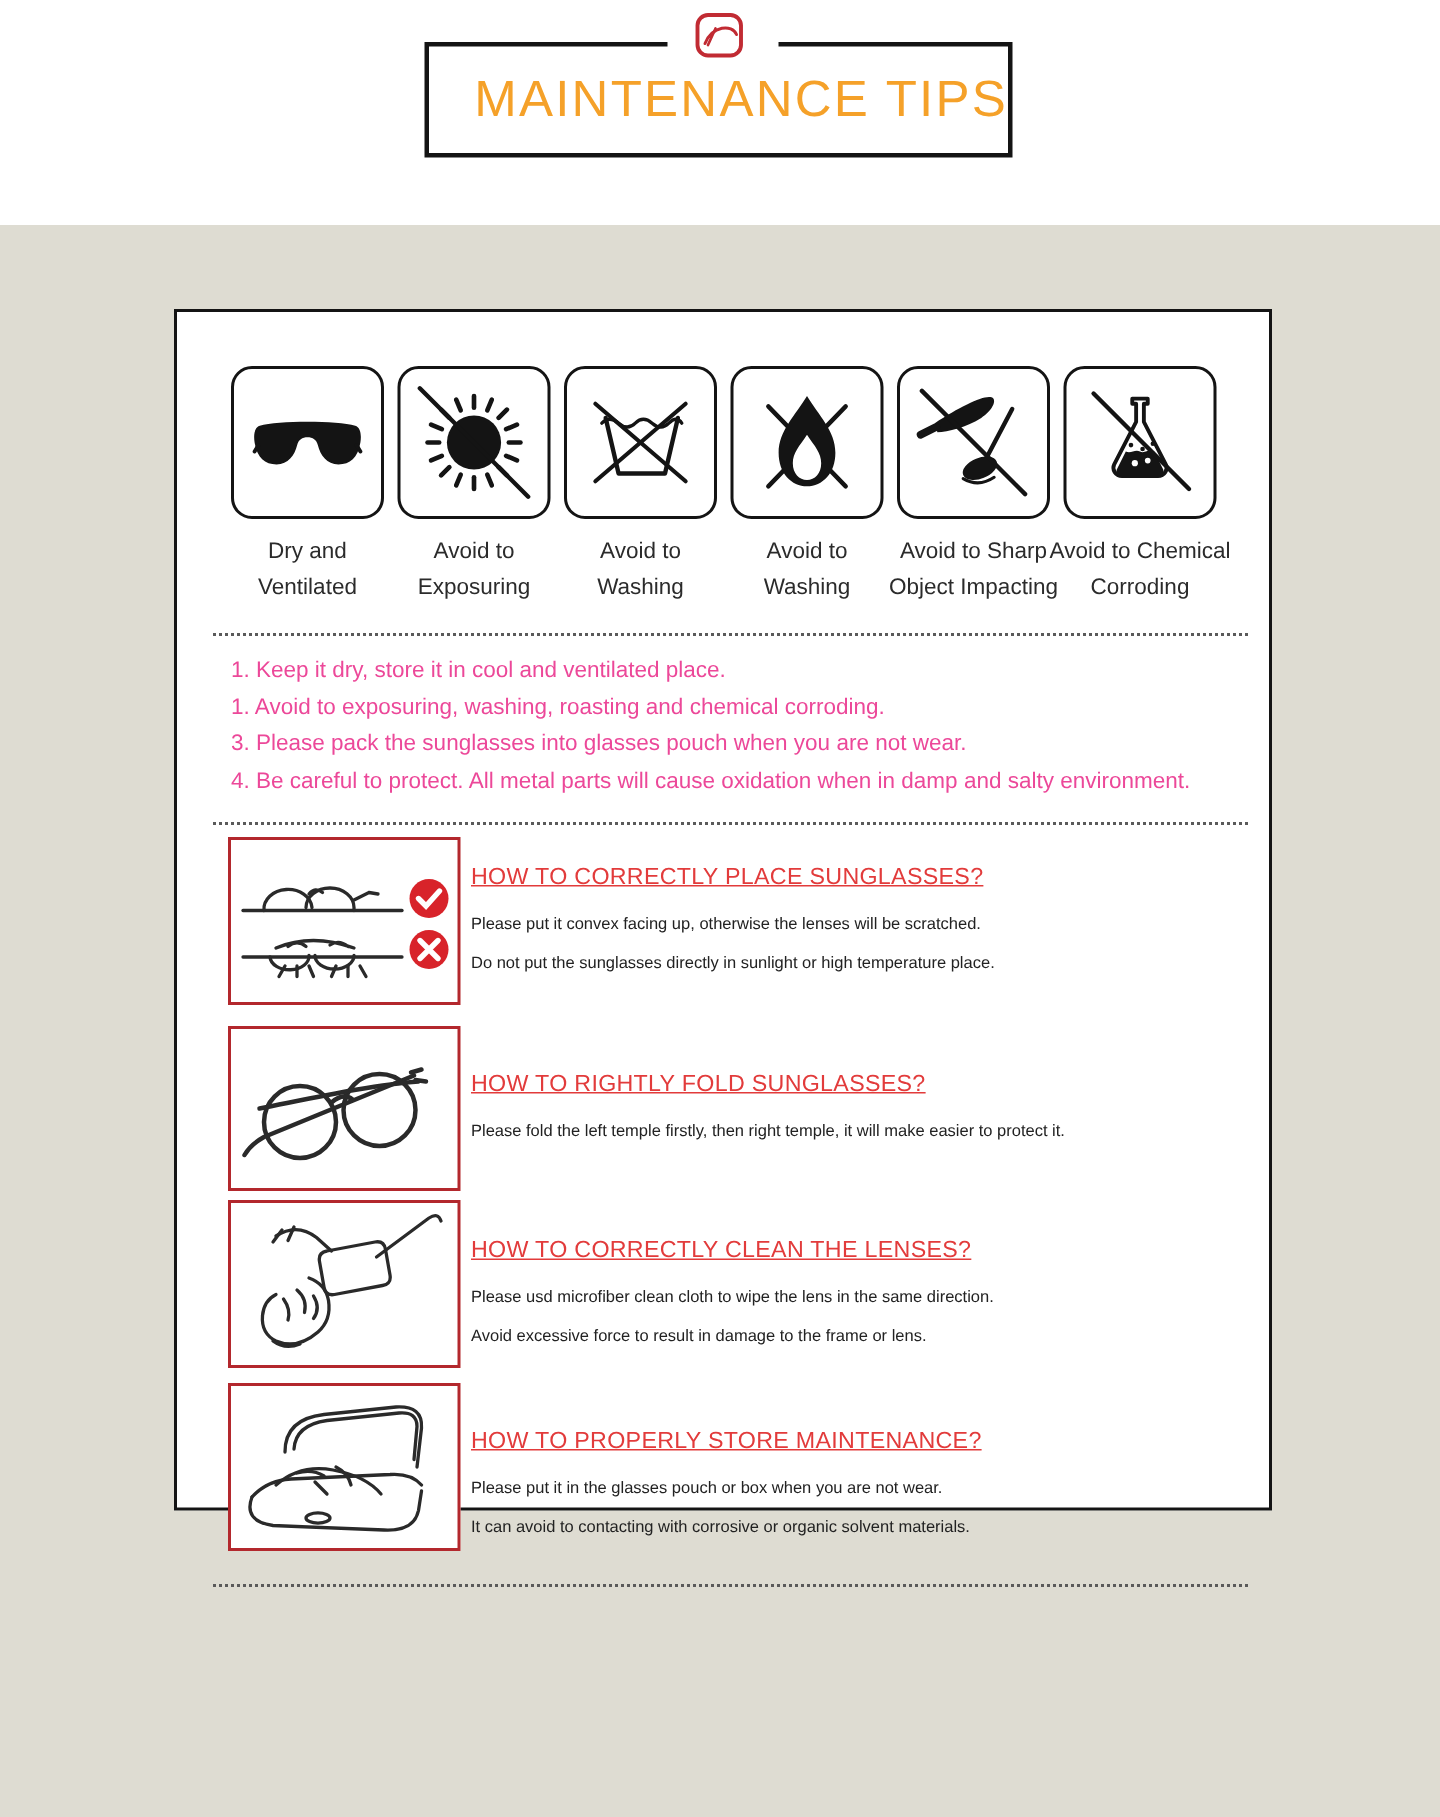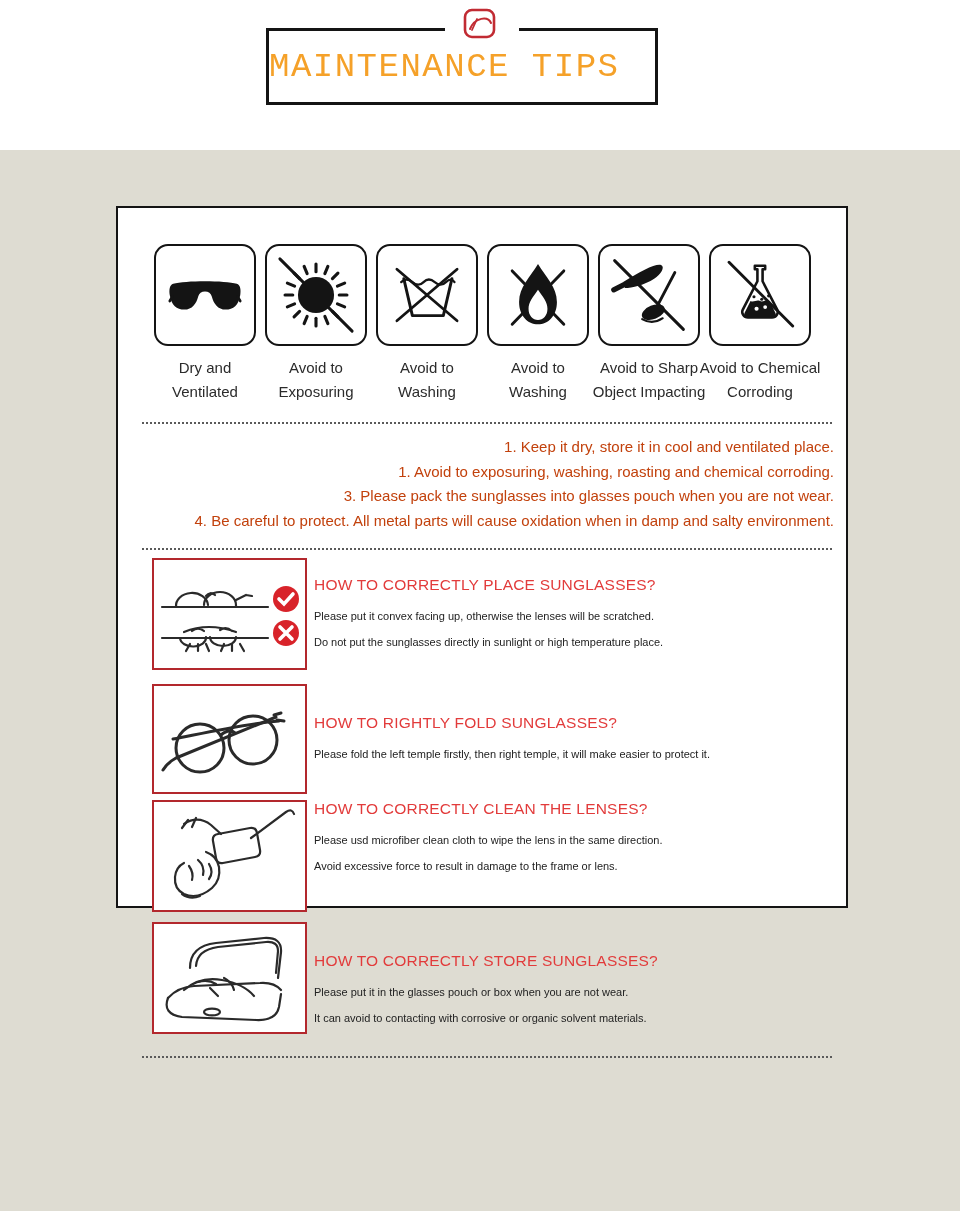--- a/index.html
+++ b/index.html
@@ -1,51 +1,51 @@
 <!DOCTYPE html>
 <html><head>
 <meta charset="utf-8">
 <style>
   html,body{margin:0;padding:0;}
   body{font-family:"Liberation Sans","DejaVu Sans",sans-serif;background:#fff;}
   .canvas{position:relative;width:960px;height:1211px;overflow:hidden;background:#fff;}
 
   
   .top-band{position:absolute;left:0;top:0;width:960px;height:150px;background:#ffffff;}
-  .header-box{position:absolute;left:266px;top:28px;width:392px;height:77px;border:3px solid #141414;
-              box-sizing:border-box;display:flex;align-items:center;justify-content:flex-start;font-family:Liberation Mono, monospace;}
+  .header-box{position:absolute;left:283px;top:28px;width:392px;height:77px;border:3px solid #141414;
+              box-sizing:border-box;display:flex;align-items:center;justify-content:flex-end;}
   .header-title{font-size:34px;letter-spacing:1.5px;color:#f5a129;font-weight:400;}
   .border-mask{position:absolute;left:445px;top:25px;width:74px;height:9px;background:#ffffff;}
   .case-icon{position:absolute;left:462px;top:6px;width:35px;height:34px;}
 
   
   .page-bg{position:absolute;left:0;top:150px;width:960px;height:1061px;background:#dedcd2;}
 
   
-  .card{position:absolute;left:116px;top:206px;width:732px;height:702px;background:#ffffff;
+  .card{position:absolute;left:116px;top:206px;width:732px;height:801px;background:#ffffff;
         border:2px solid #141414;box-sizing:border-box;}
 
   
   .care-item{position:absolute;top:36px;width:102px;}
   .care-box{width:102px;height:102px;border:2px solid #141414;border-radius:14px;box-sizing:border-box;
             display:flex;align-items:center;justify-content:center;background:#fff;}
   .care-box svg{width:86px;height:86px;}
   .care-label{position:absolute;top:112px;left:-16px;width:134px;text-align:center;
               font-size:15px;line-height:24px;color:#2b2b2b;}
 
   .dotted{position:absolute;left:24px;width:690px;border-top:2px dotted #5a5a5a;height:0;}
 
   .rules{position:absolute;left:36px;top:227px;width:680px;}
-  .rule{margin:0;font-size:15px;line-height:24.7px;color:#c2410c;text-align:right;}
+  .rule{margin:0;font-size:15px;line-height:24.7px;color:#ec4899;}
 
   
   .sec-box{position:absolute;left:34px;width:155px;border:2px solid #b3282d;box-sizing:border-box;background:#fff;}
   .sec-box svg{width:100%;height:100%;display:block;}
   .sec-text{position:absolute;left:196px;width:520px;}
-  .sec-heading{margin:0 0 9px 0;font-size:15.5px;font-weight:400;color:#e23b3b;letter-spacing:.2px;}
+  .sec-heading{margin:0 0 9px 0;font-size:15.5px;font-weight:400;color:#e23b3b;letter-spacing:.2px;text-decoration:underline;}
   .sec-line{margin:0;font-size:11px;line-height:26px;color:#222;}
 
   .stroke{fill:none;stroke:#141414;stroke-linecap:round;stroke-linejoin:round;}
   .ink{fill:#141414;stroke:none;}
   .redstroke{fill:none;stroke:#2a2a2a;stroke-linecap:round;stroke-linejoin:round;}
 </style>
 </head>
 <body>
 
 <div class="canvas">
@@ -234,41 +234,41 @@
           <path d="M97 36 L132 10 q6 -4 8 2"></path>
           <path d="M30 22 q14 -9 27 1 l10 9"></path>
           <path d="M34 18 l-6 8 M42 16 l-4 9"></path>
           <path d="M64 32 l32 -6 q6 -1 7 5 l3 17 q1 6 -5 7 l-32 6 q-6 1 -7 -5 l-3 -17 q-1 -6 5 -7 z"></path>
           <path d="M52 50 q11 4 13 15 q2 13 -7 21 q-14 12 -28 6 q-10 -5 -9 -17 q1 -10 9 -14"></path>
           <path d="M44 58 q7 6 5 15 M55 62 q5 8 0 15 M35 64 q5 7 3 14"></path>
           <path d="M28 92 q8 6 18 2"></path>
         </g>
       </svg>
     </div>
-    <div class="sec-text" style="top:592px">
+    <div class="sec-text" style="top:617px">
       <p class="sec-heading">HOW TO CORRECTLY CLEAN THE LENSES?</p>
       <p class="sec-line">Please usd microfiber clean cloth to wipe the lens in the same direction.</p>
       <p class="sec-line">Avoid excessive force to result in damage to the frame or lens.</p>
     </div>
 
     <div class="sec-box" style="top:714px;height:112px">
       <svg viewBox="0 0 151 108">
         <g class="redstroke" stroke-width="2.2">
           <path d="M36 44 q0 -22 26 -25 l48 -5 q18 -1 17 14 l-3 26"></path>
           <path d="M42 42 q1 -16 22 -19 l48 -5 q12 -1 12 9 l-2 22"></path>
           <path d="M14 74 q-6 16 14 19 l74 3 q20 1 23 -13 l2 -13"></path>
           <path d="M14 74 q10 -11 26 -12 l66 -3 q14 -1 21 7"></path>
           <path d="M30 66 q16 -14 38 -10 q22 4 32 16"></path>
           <path d="M44 58 q10 -3 18 2 M70 54 q8 4 10 12 M56 64 l8 8"></path>
           <ellipse cx="58" cy="88" rx="8" ry="3.4"></ellipse>
         </g>
       </svg>
     </div>
     <div class="sec-text" style="top:744px">
-      <p class="sec-heading">HOW TO CORRECTLY STORE SUNGLASSES?</p>
+      <p class="sec-heading">HOW TO PROPERLY STORE MAINTENANCE?</p>
       <p class="sec-line">Please put it in the glasses pouch or box when you are not wear.</p>
       <p class="sec-line">It can avoid to contacting with corrosive or organic solvent materials.</p>
     </div>
 
     <div class="dotted" style="top:848px"></div>
 
   </div>
 </div>
 
 </body></html>

